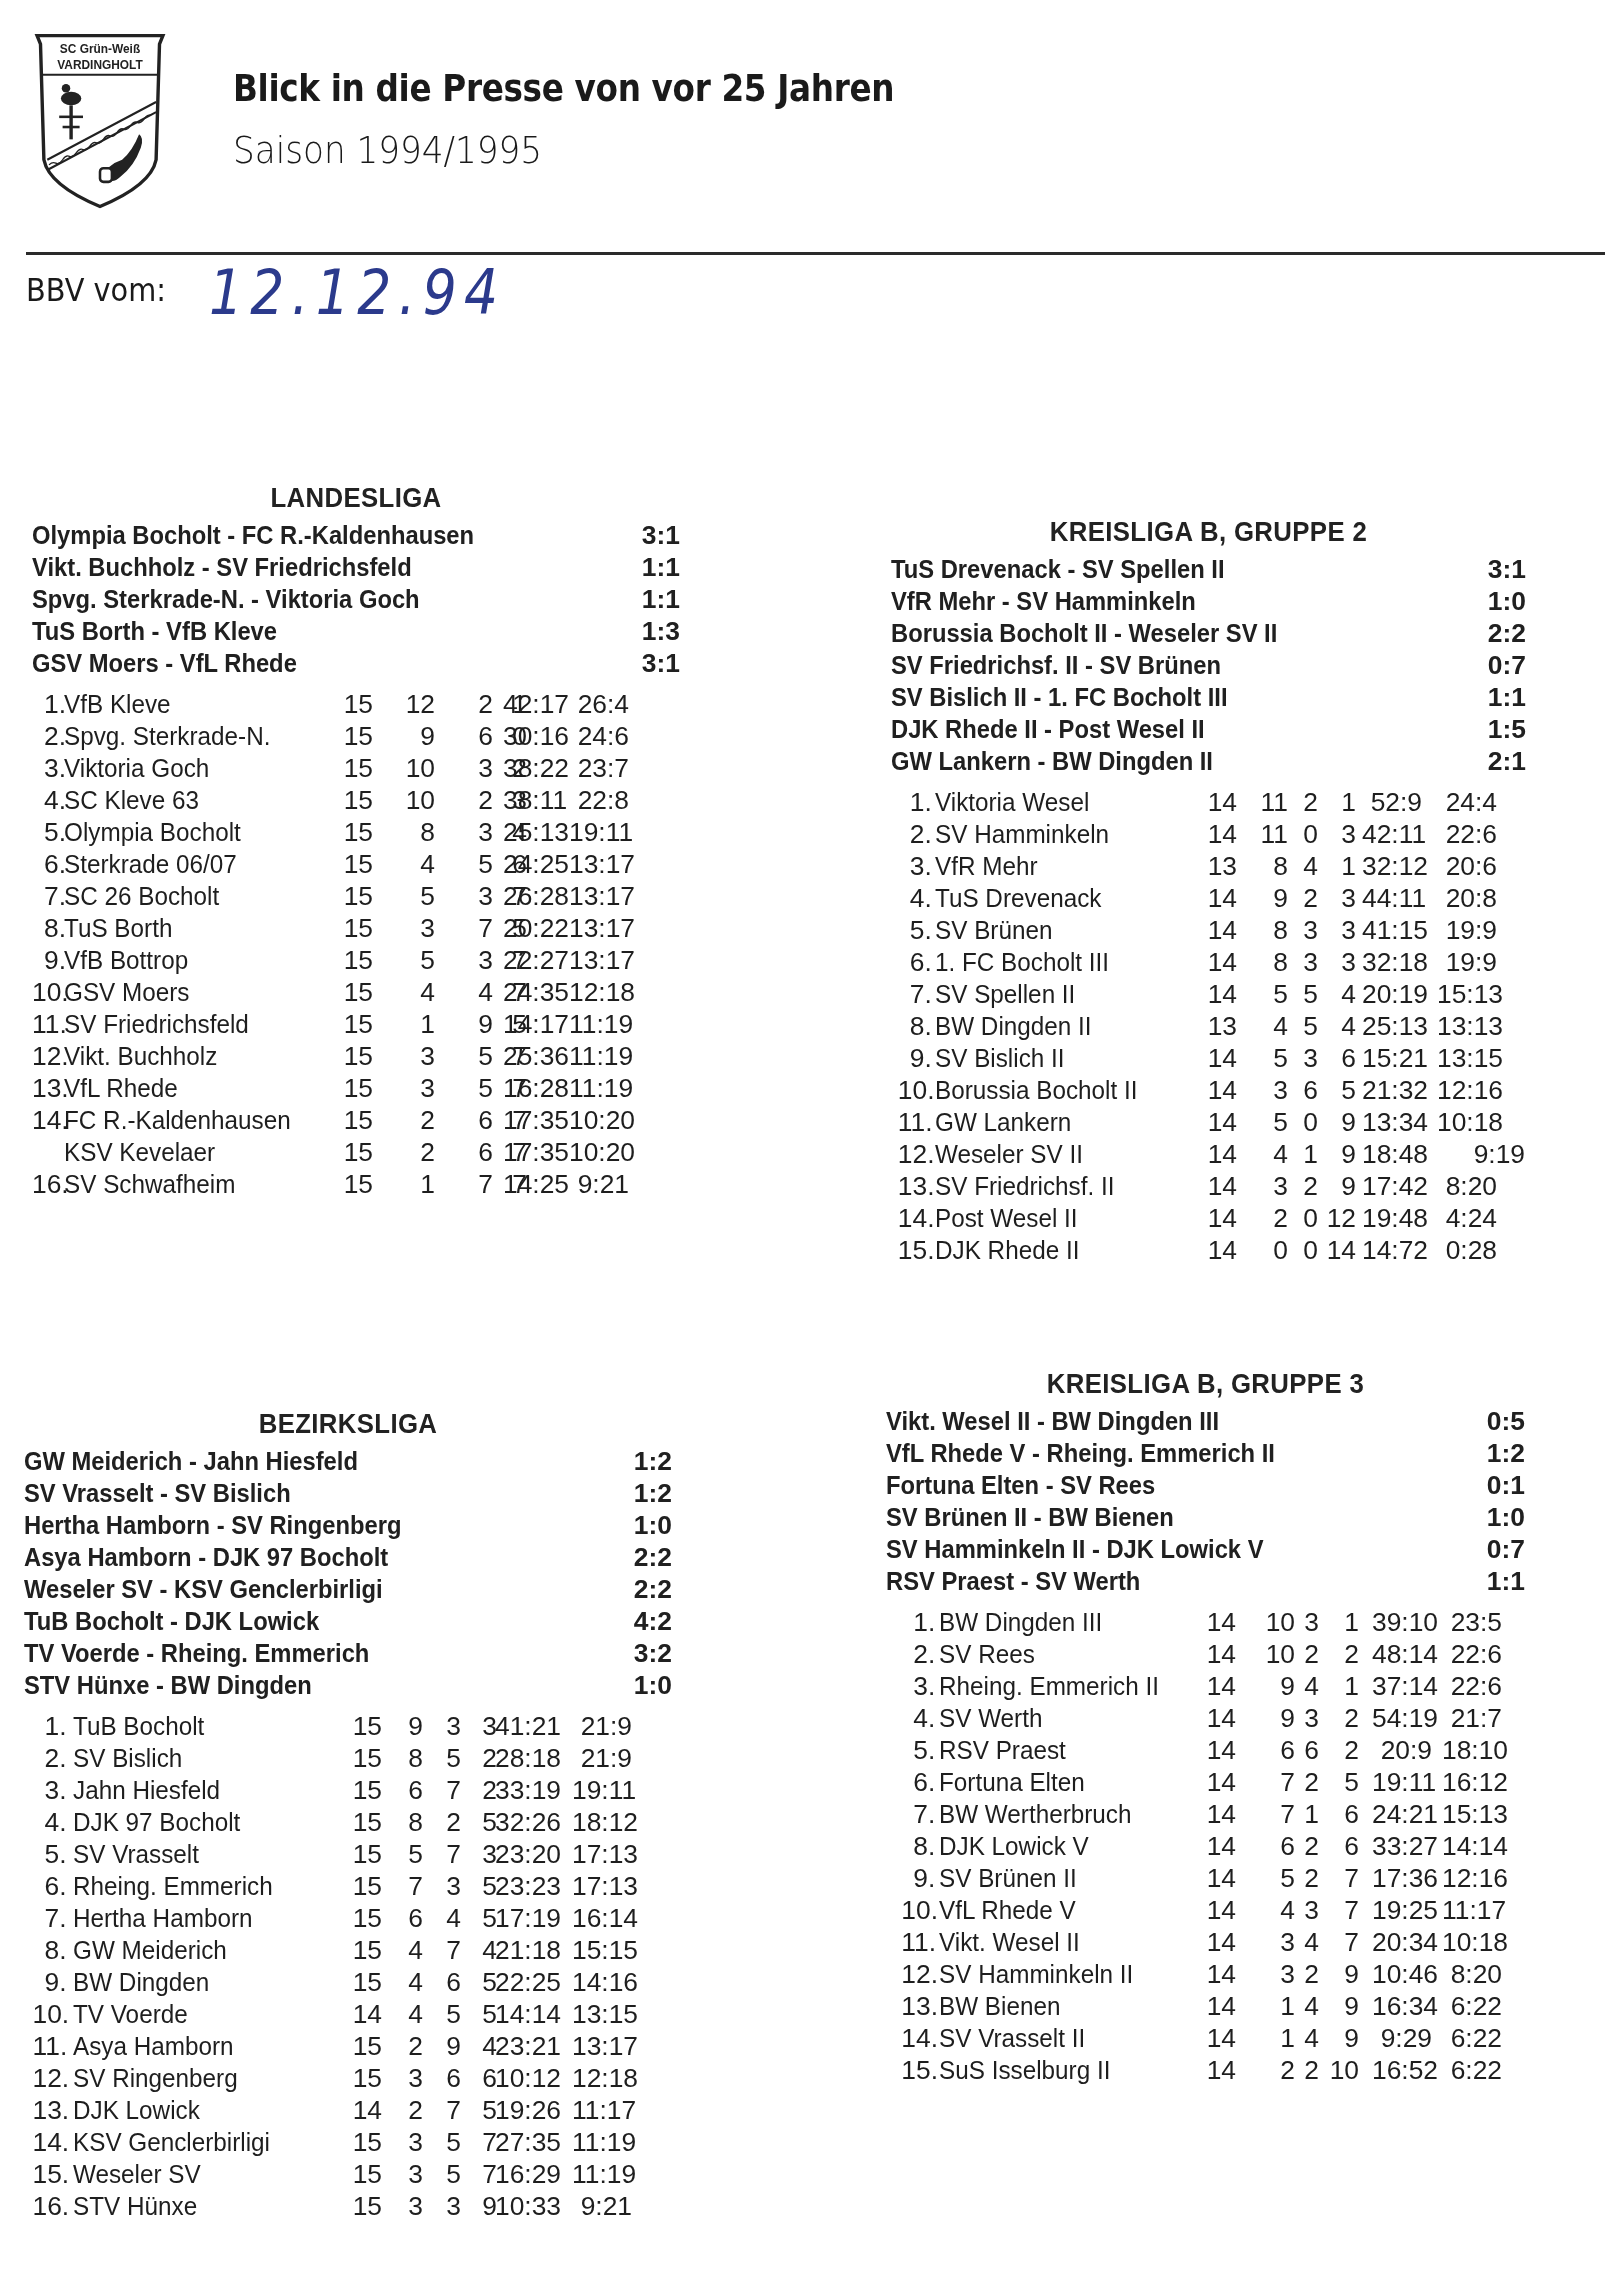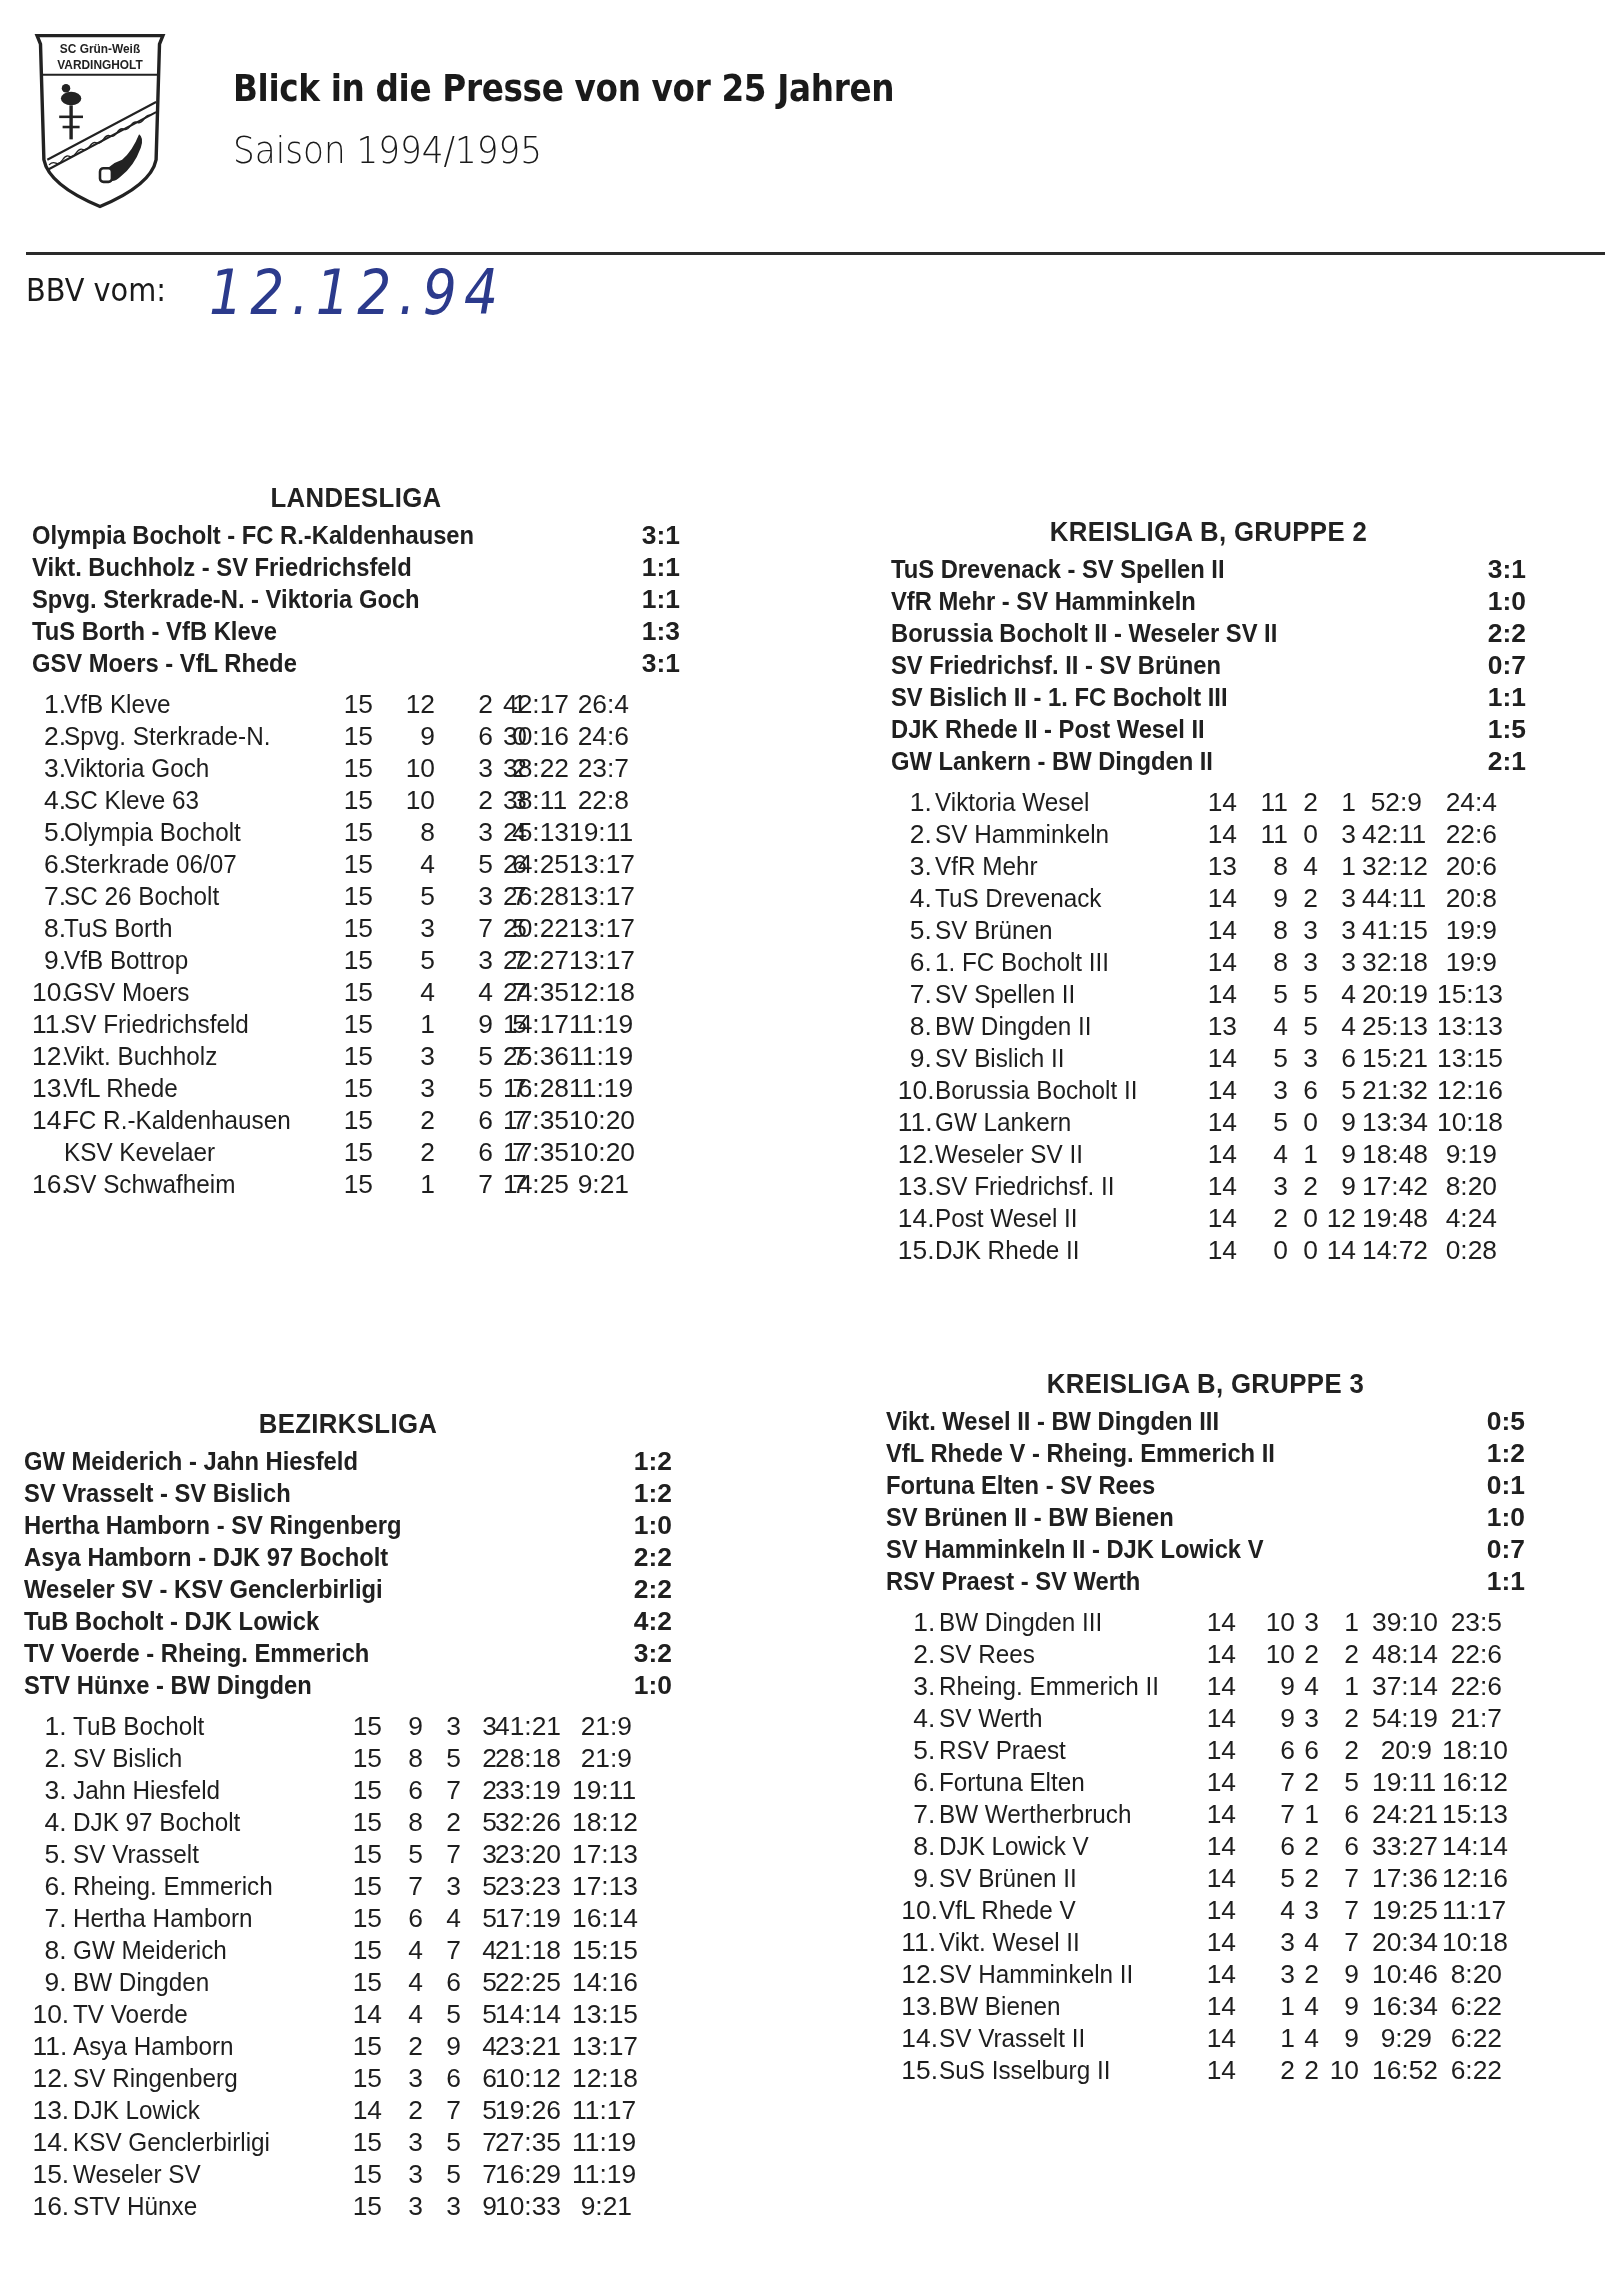--- a/index.html
+++ b/index.html
@@ -584,21 +584,21 @@
         <span class="num" style="left: 546px; width: 60px;">10:18</span>
       </div>
       <div class="table-row">
         <span class="rank" style="left: 6.8px; width: 34px;">12.</span>
         <span class="team" style="left: 44px;">Weseler SV II</span>
         <span class="num" style="left: 286px; width: 60px;">14</span>
         <span class="num" style="left: 337px; width: 60px;">4</span>
         <span class="num" style="left: 367px; width: 60px;">1</span>
         <span class="num" style="left: 405px; width: 60px;">9</span>
         <span class="num" style="left: 471px; width: 60px;">18:48</span>
-        <span class="num" style="left: 546px; width: 60px; text-align: right;">9:19</span>
+        <span class="num" style="left: 574px; width: 60px; text-align: right;">9:19</span>
       </div>
       <div class="table-row">
         <span class="rank" style="left: 6.8px; width: 34px;">13.</span>
         <span class="team" style="left: 44px;">SV Friedrichsf. II</span>
         <span class="num" style="left: 286px; width: 60px;">14</span>
         <span class="num" style="left: 337px; width: 60px;">3</span>
         <span class="num" style="left: 367px; width: 60px;">2</span>
         <span class="num" style="left: 405px; width: 60px;">9</span>
         <span class="num" style="left: 471px; width: 60px;">17:42</span>
         <span class="num" style="left: 546px; width: 60px;">8:20</span>

